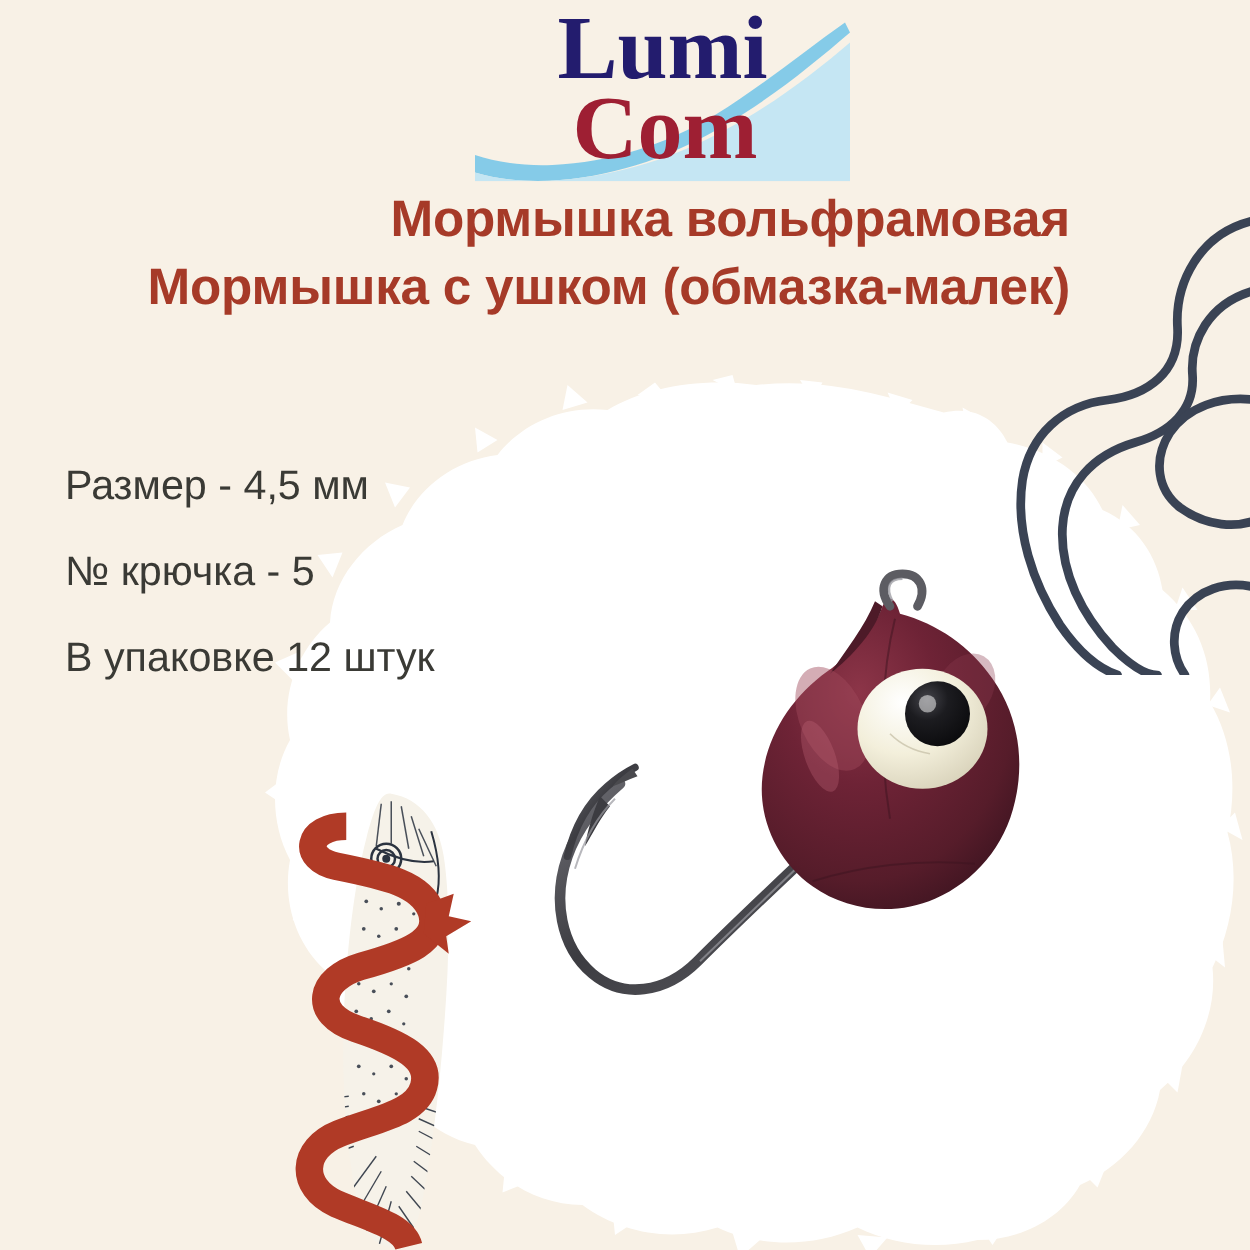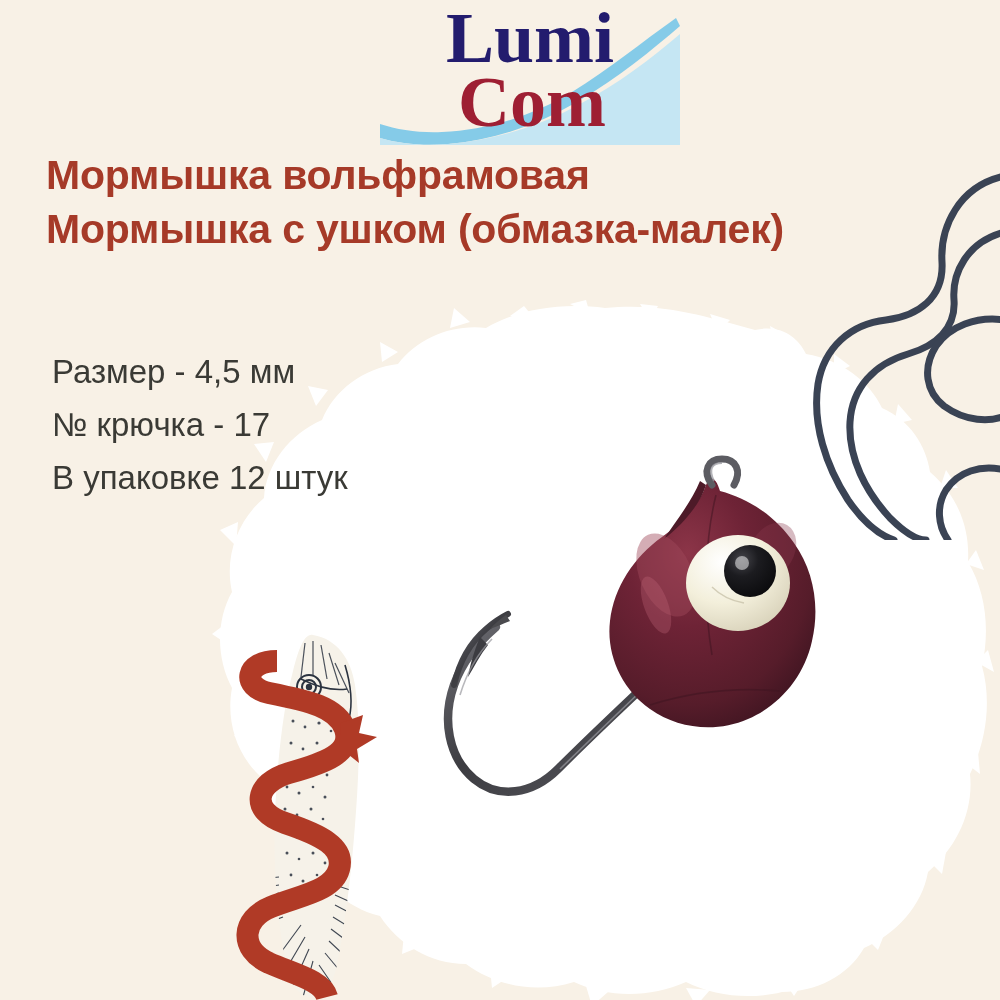--- a/index.html
+++ b/index.html
@@ -13,33 +13,32 @@
 
   
   #logo{position:absolute;left:380px;top:0px;width:300px;height:186px;}
   #logo svg{display:block;width:300px;height:145px;}
   .logo-lumi{font-family:"Liberation Serif", serif;font-weight:700;fill:#231c6e;}
   .logo-com{font-family:"Liberation Serif", serif;font-weight:700;fill:#9e1f33;}
 
   
   #headline{
     position:absolute;left:0;top:148px;width:856px;
-    text-align:left;color:#a63a28;
+    text-align:right;color:#a63a28;
     font-weight:700;font-size:41px;line-height:54px;
     letter-spacing:-0.2px;
-    margin-left:46px;
   }
   #headline .hl{display:block;white-space:nowrap;}
 
   
   #specs{
     position:absolute;left:52px;top:345px;width:470px;
     color:#3a3a35;font-size:33px;line-height:53px;font-weight:400;
   }
-  #specs .spec{display:block;white-space:nowrap;}
+  #specs .spec{display:block;white-space:nowrap;margin-top:16px;}
 
   
   #blob,#waves,#fish,#jig{position:absolute;}
   #blob{left:210px;top:300px;width:790px;height:700px;}
   #waves{left:790px;top:170px;width:215px;height:370px;}
   #fish{left:205px;top:625px;width:225px;height:375px;}
   #jig{left:420px;top:455px;width:420px;height:400px;}
   #blob svg,#waves svg,#fish svg,#jig svg{display:block;width:100%;height:100%;}
 </style>
 </head>
@@ -338,17 +337,17 @@
     </svg>
   </div>
 
   <div id="headline">
     <span class="hl">Мормышка вольфрамовая</span>
     <span class="hl">Мормышка с ушком (обмазка-малек)</span>
   </div>
 
   <div id="specs">
     <span class="spec">Размер - 4,5 мм</span>
-    <span class="spec">№ крючка - 17</span>
+    <span class="spec">№ крючка - 5</span>
     <span class="spec">В упаковке 12 штук</span>
   </div>
 
 </div>
 
 </body></html>

